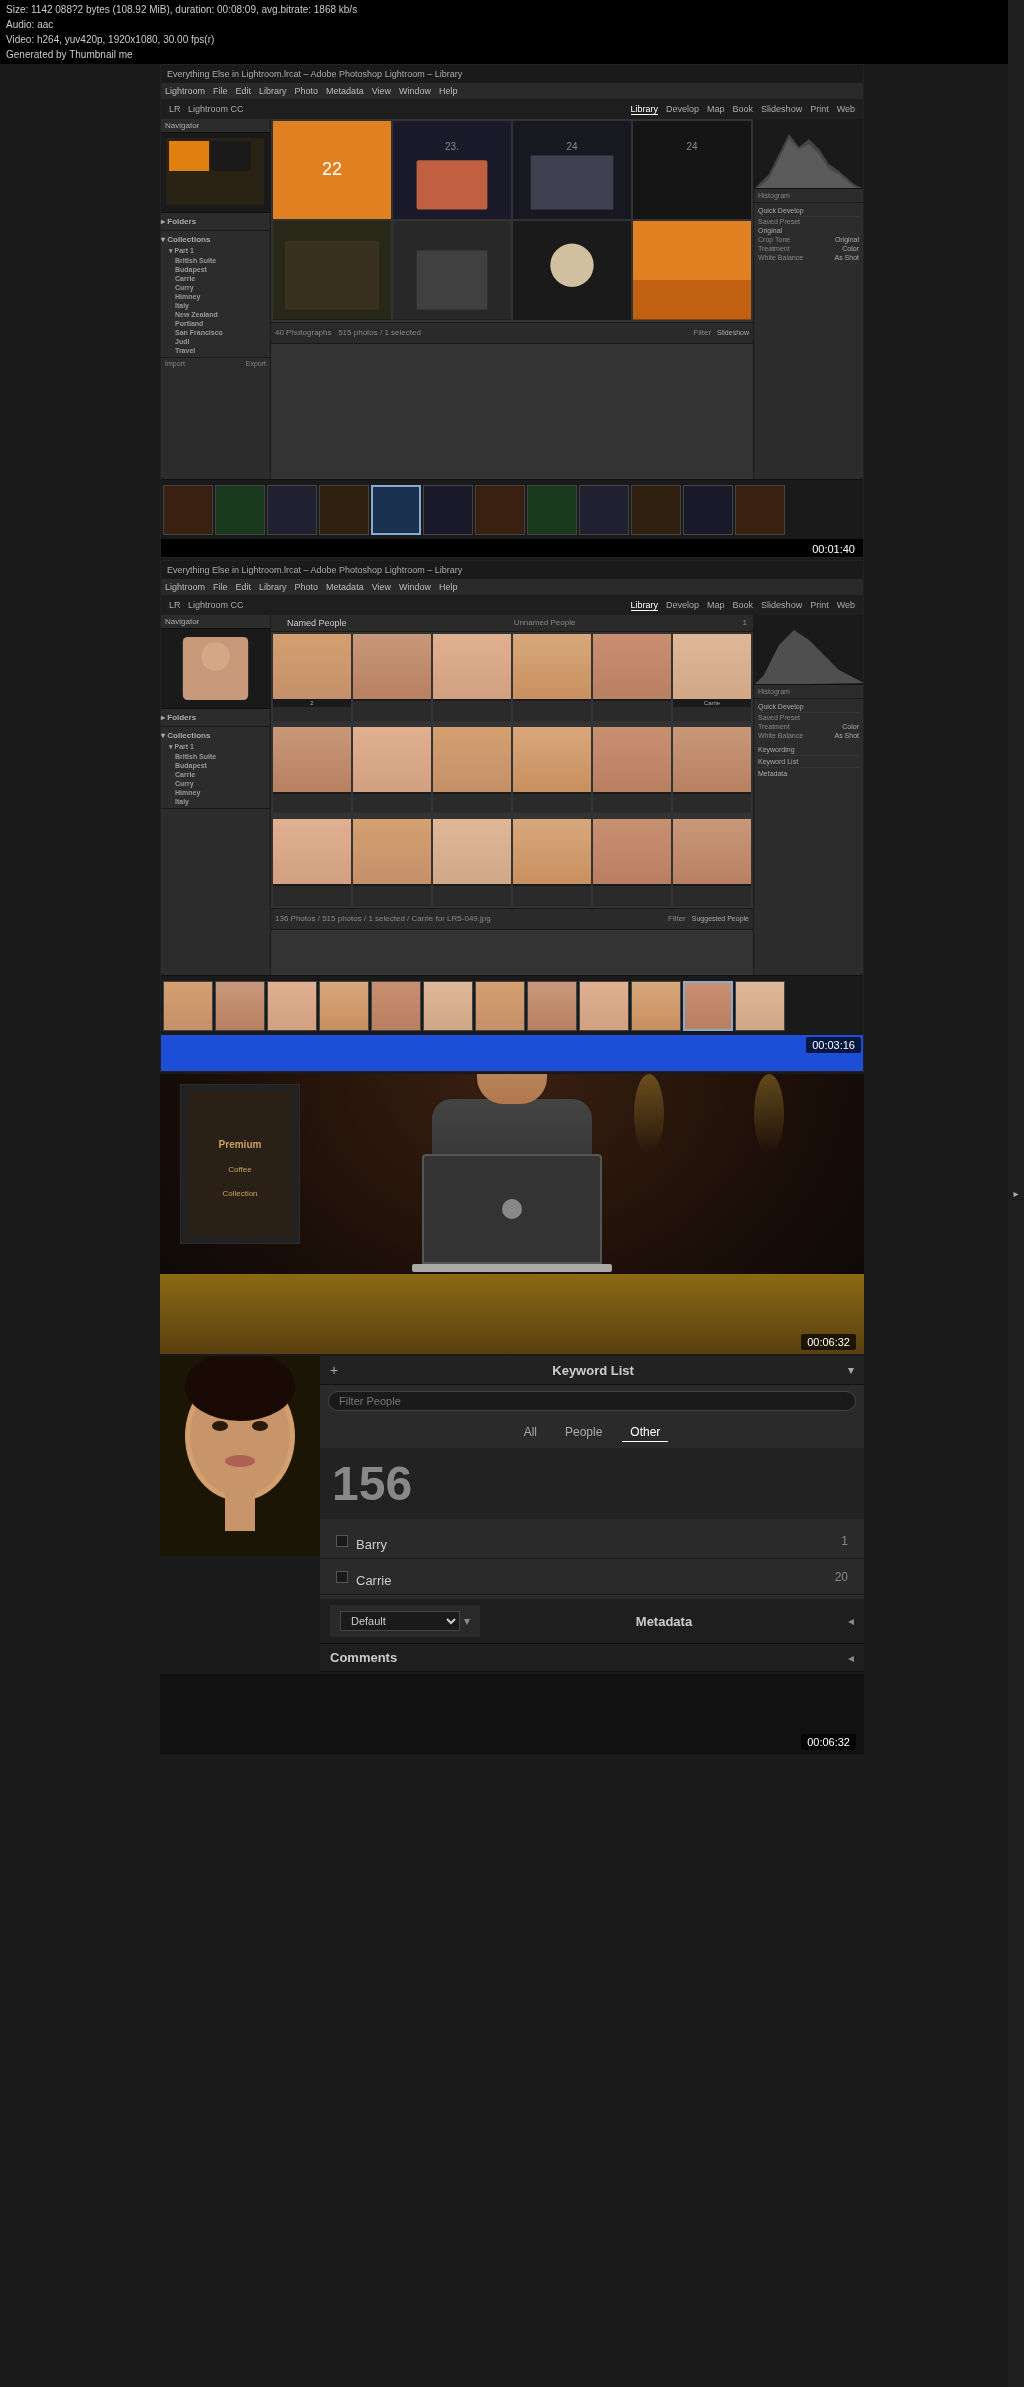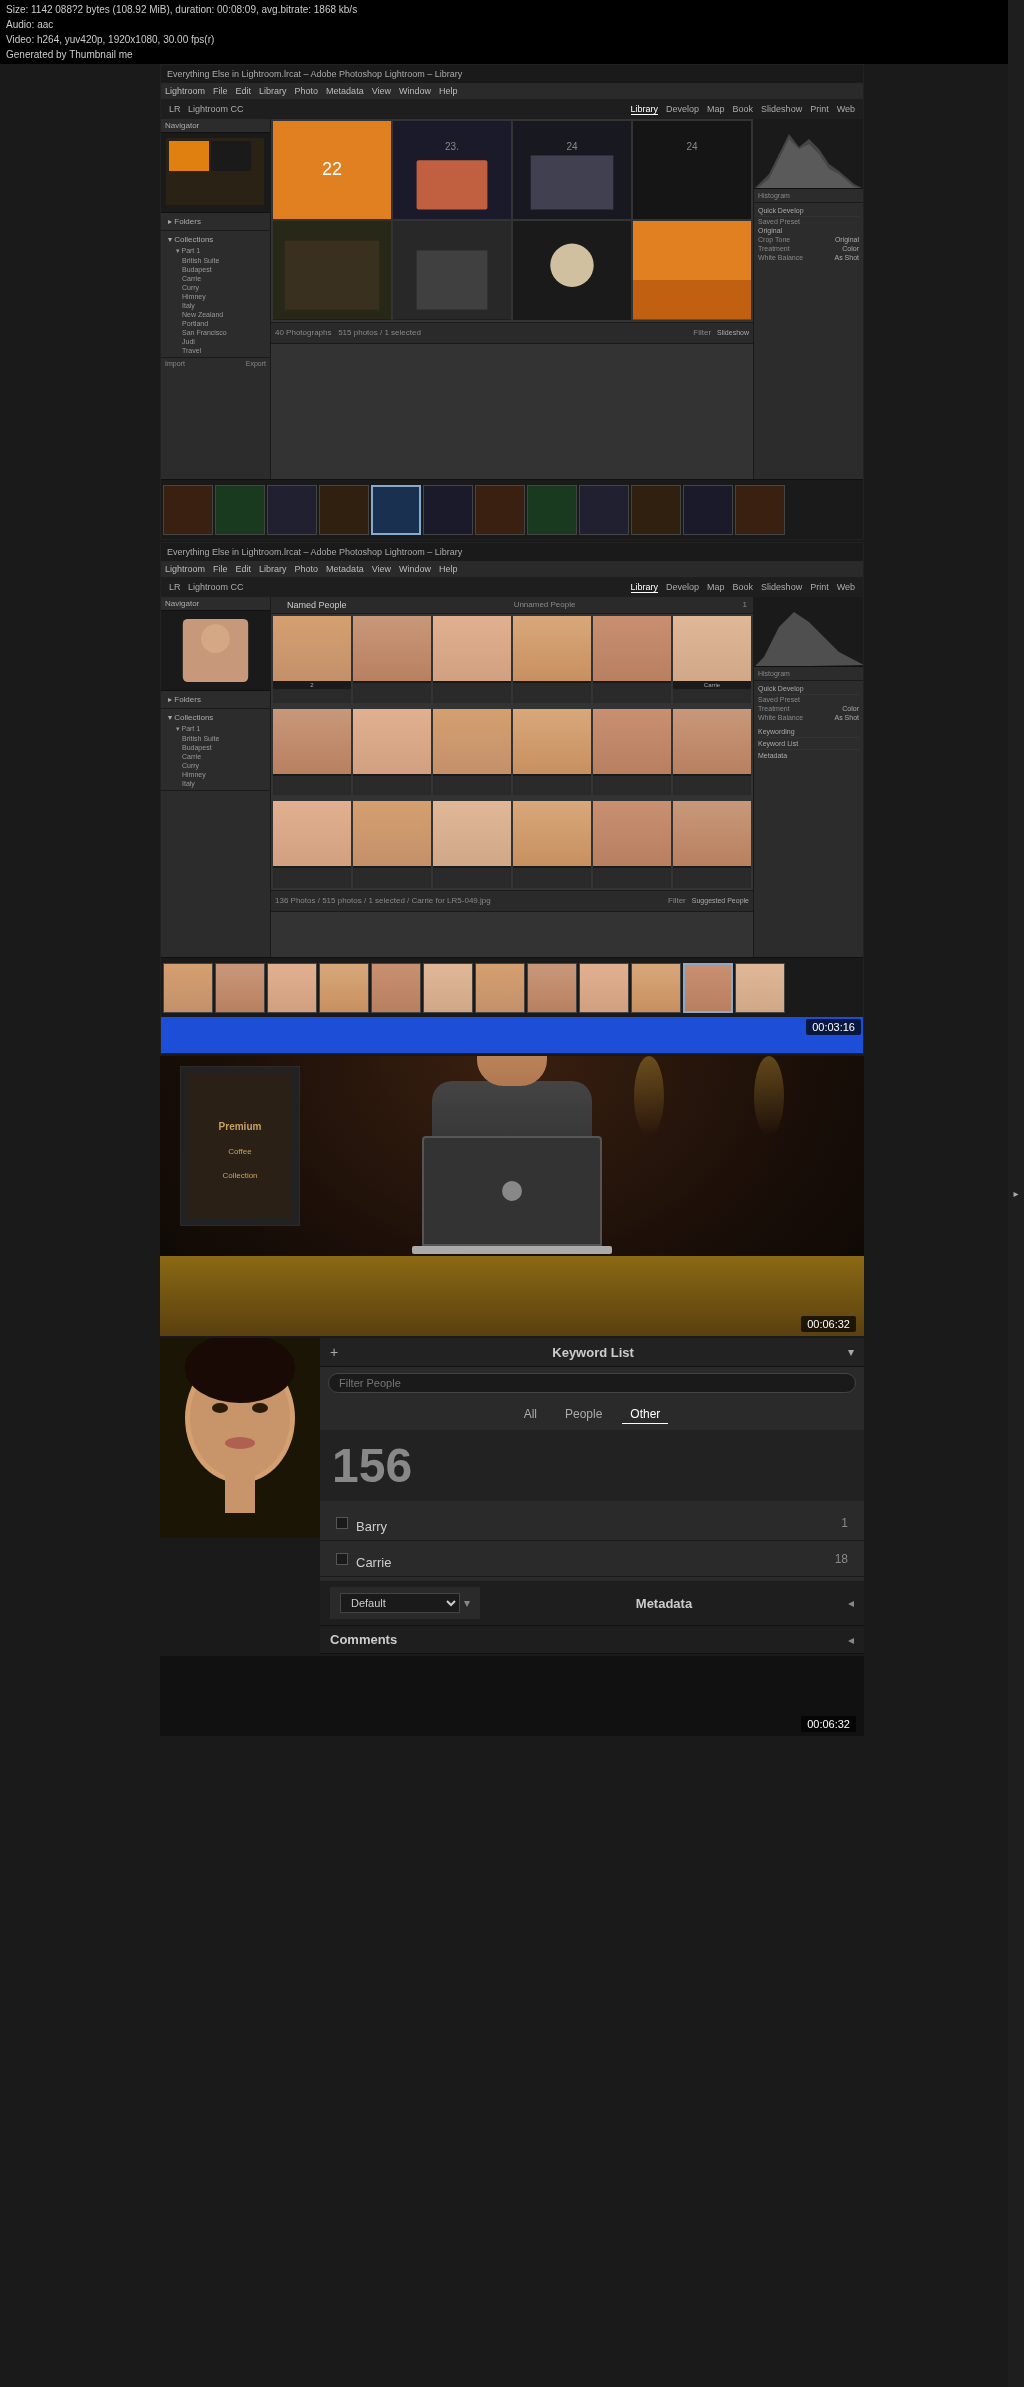--- a/index.html
+++ b/index.html
@@ -82,22 +82,23 @@
 
     .lr-navigator-label {
       background: #2c2c2c;
       padding: 2px 4px;
       font-size: 8px;
       color: #aaa;
       border-bottom: 1px solid #111;
     }
 
     .lr-panel-section {
-      padding: 2px 7px;
+      padding: 2px 0;
       border-bottom: 1px solid #1a1a1a;
+      font-weight: bold;
     }
 
     .lr-panel-section-title {
       font-size: 8px;
       color: #aaa;
       cursor: pointer;
       padding: 2px 0;
     }
 
     .lr-panel-item {
@@ -653,20 +654,23 @@
         <div class="filmstrip-thumb selected" style="background:#1a3050;"></div>
         <div class="filmstrip-thumb ft5"></div>
         <div class="filmstrip-thumb ft1"></div>
         <div class="filmstrip-thumb ft2"></div>
         <div class="filmstrip-thumb ft3"></div>
         <div class="filmstrip-thumb ft4"></div>
         <div class="filmstrip-thumb ft5"></div>
         <div class="filmstrip-thumb ft1"></div>
       </div>
 
+      <div style="position:relative;background:#000;height:18px;">
+        <span class="timestamp-badge" style="position:static;display:inline-block;float:right;margin:2px;">00:01:40</span>
+      </div>
 
     </div>
   </div>
 
   <div class="center-col" style="margin-top:2px;">
     <div class="lr-app2">
 
       <div class="lr-title-bar">
         <span>Everything Else in Lightroom.lrcat – Adobe Photoshop Lightroom – Library</span>
       </div>
@@ -964,21 +968,21 @@
               <div class="keyword-checkbox"></div>
               <span class="keyword-item-name">Barry</span>
             </div>
             <span class="keyword-item-count">1</span>
           </div>
           <div class="keyword-list-item">
             <div class="keyword-item-left">
               <div class="keyword-checkbox"></div>
               <span class="keyword-item-name">Carrie</span>
             </div>
-            <span class="keyword-item-count">18</span>
+            <span class="keyword-item-count">20</span>
           </div>
         </div>
 
         <div class="metadata-section">
           <div class="metadata-header">
             <div class="metadata-row">
               <select class="metadata-select">
                 <option>Default</option>
               </select>
               <span style="color:#888;margin-left:4px;font-size:12px;">▾</span>

